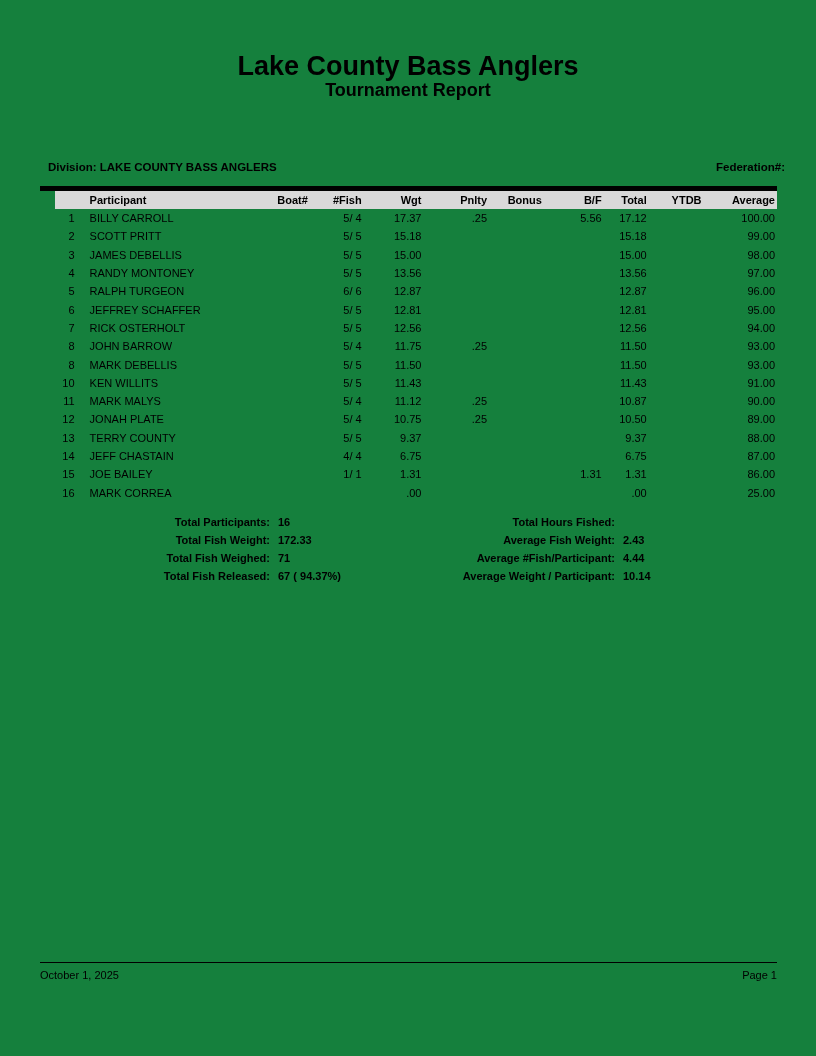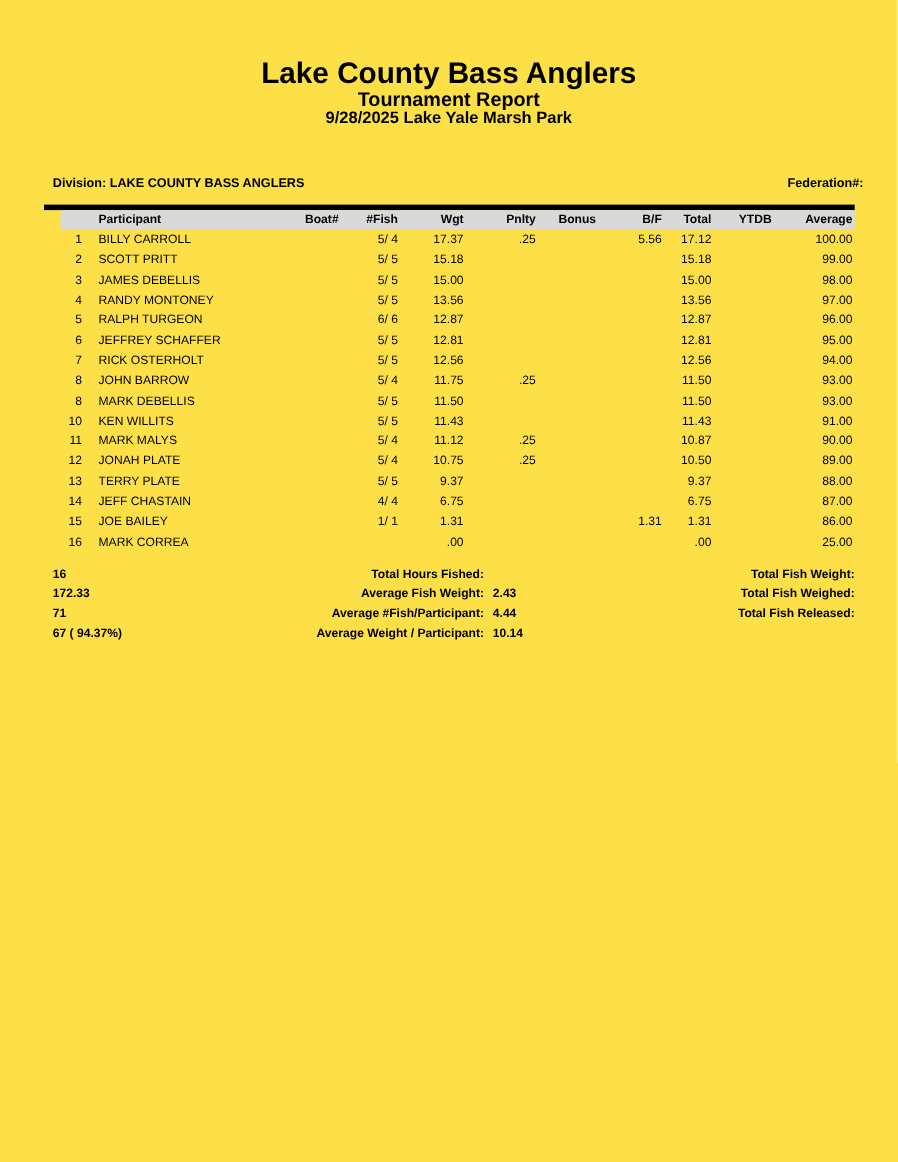--- a/index.html
+++ b/index.html
@@ -3,21 +3,21 @@
 <meta charset="utf-8">
 <style>
   * { box-sizing: border-box; margin: 0; padding: 0; }
   html, body { background: #ffffff; }
   body { font-family: "Liberation Sans", sans-serif; color: var(--text, #000); }
 
   .page {
     position: relative;
     width: 816px;
     height: 1056px;
-    background: #fde047;
+    background: #15803d;
     overflow: hidden;
   }
 
   
   .report-header {
     position: absolute;
     top: 51px; left: 0; right: 0;
     text-align: center;
   }
   .report-title   { font-size: 27px; font-weight: bold; line-height: 30px; }
@@ -76,21 +76,20 @@
   }
 </style>
 </head>
 <body>
 
 <div class="page">
 
   <div class="report-header">
     <div class="report-title">Lake County Bass Anglers</div>
     <div class="report-subtitle">Tournament Report</div>
-    <div class="report-event">9/28/2025 Lake Yale Marsh Park</div>
   </div>
 
   <div class="division-row">
     <div>
       <span>Division:</span>
       <span>LAKE COUNTY BASS ANGLERS</span>
     </div>
     <div>Federation#:</div>
   </div>
 
@@ -261,21 +260,21 @@
           <div class="td c-wgt">10.75</div>
           <div class="td c-pnlty">.25</div>
           <div class="td c-bonus"></div>
           <div class="td c-bf"></div>
           <div class="td c-total">10.50</div>
           <div class="td c-ytdb"></div>
           <div class="td c-points">89.00</div>
         </div>
         <div class="tr">
           <div class="td c-rank">13</div>
-          <div class="td c-participant">TERRY PLATE</div>
+          <div class="td c-participant">TERRY COUNTY</div>
           <div class="td c-boat"></div>
           <div class="td c-fish">5/ 5</div>
           <div class="td c-wgt">9.37</div>
           <div class="td c-pnlty"></div>
           <div class="td c-bonus"></div>
           <div class="td c-bf"></div>
           <div class="td c-total">9.37</div>
           <div class="td c-ytdb"></div>
           <div class="td c-points">88.00</div>
         </div>
@@ -315,34 +314,42 @@
           <div class="td c-bonus"></div>
           <div class="td c-bf"></div>
           <div class="td c-total">.00</div>
           <div class="td c-ytdb"></div>
           <div class="td c-points">25.00</div>
         </div>
       </div>
   </div>
 
   <div class="summary">
+    <div class="sum-label">Total Participants:</div>
     <div class="sum-value">16</div>
     <div class="sum-label">Total Hours Fished:</div>
     <div class="sum-value"></div>
 
     <div class="sum-label">Total Fish Weight:</div>
     <div class="sum-value">172.33</div>
     <div class="sum-label">Average Fish Weight:</div>
     <div class="sum-value">2.43</div>
 
     <div class="sum-label">Total Fish Weighed:</div>
     <div class="sum-value">71</div>
     <div class="sum-label">Average #Fish/Participant:</div>
     <div class="sum-value">4.44</div>
 
     <div class="sum-label">Total Fish Released:</div>
     <div class="sum-value">67 ( 94.37%)</div>
     <div class="sum-label">Average Weight / Participant:</div>
     <div class="sum-value">10.14</div>
   </div>
 
+  <div class="page-footer">
+    <div class="footer-rule"></div>
+    <div class="footer-row">
+      <span>October 1, 2025</span>
+      <span>Page 1</span>
+    </div>
+  </div>
 
 </div>
 
 </body></html>

